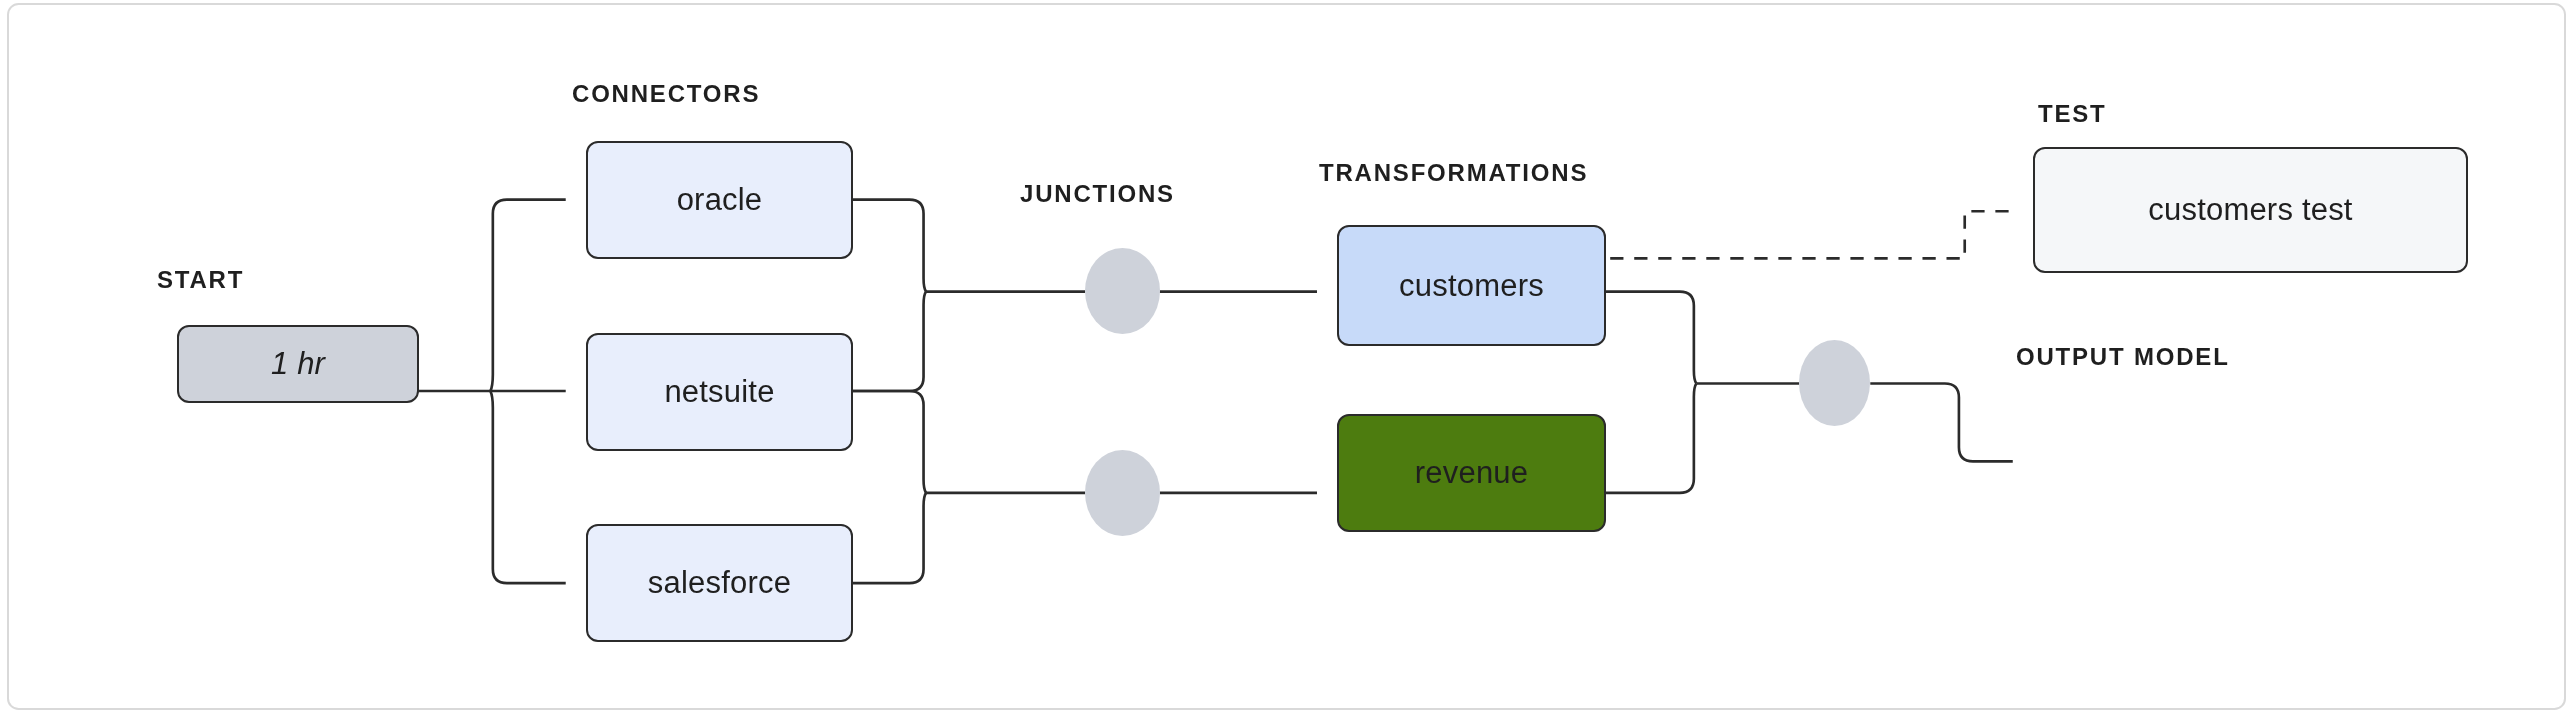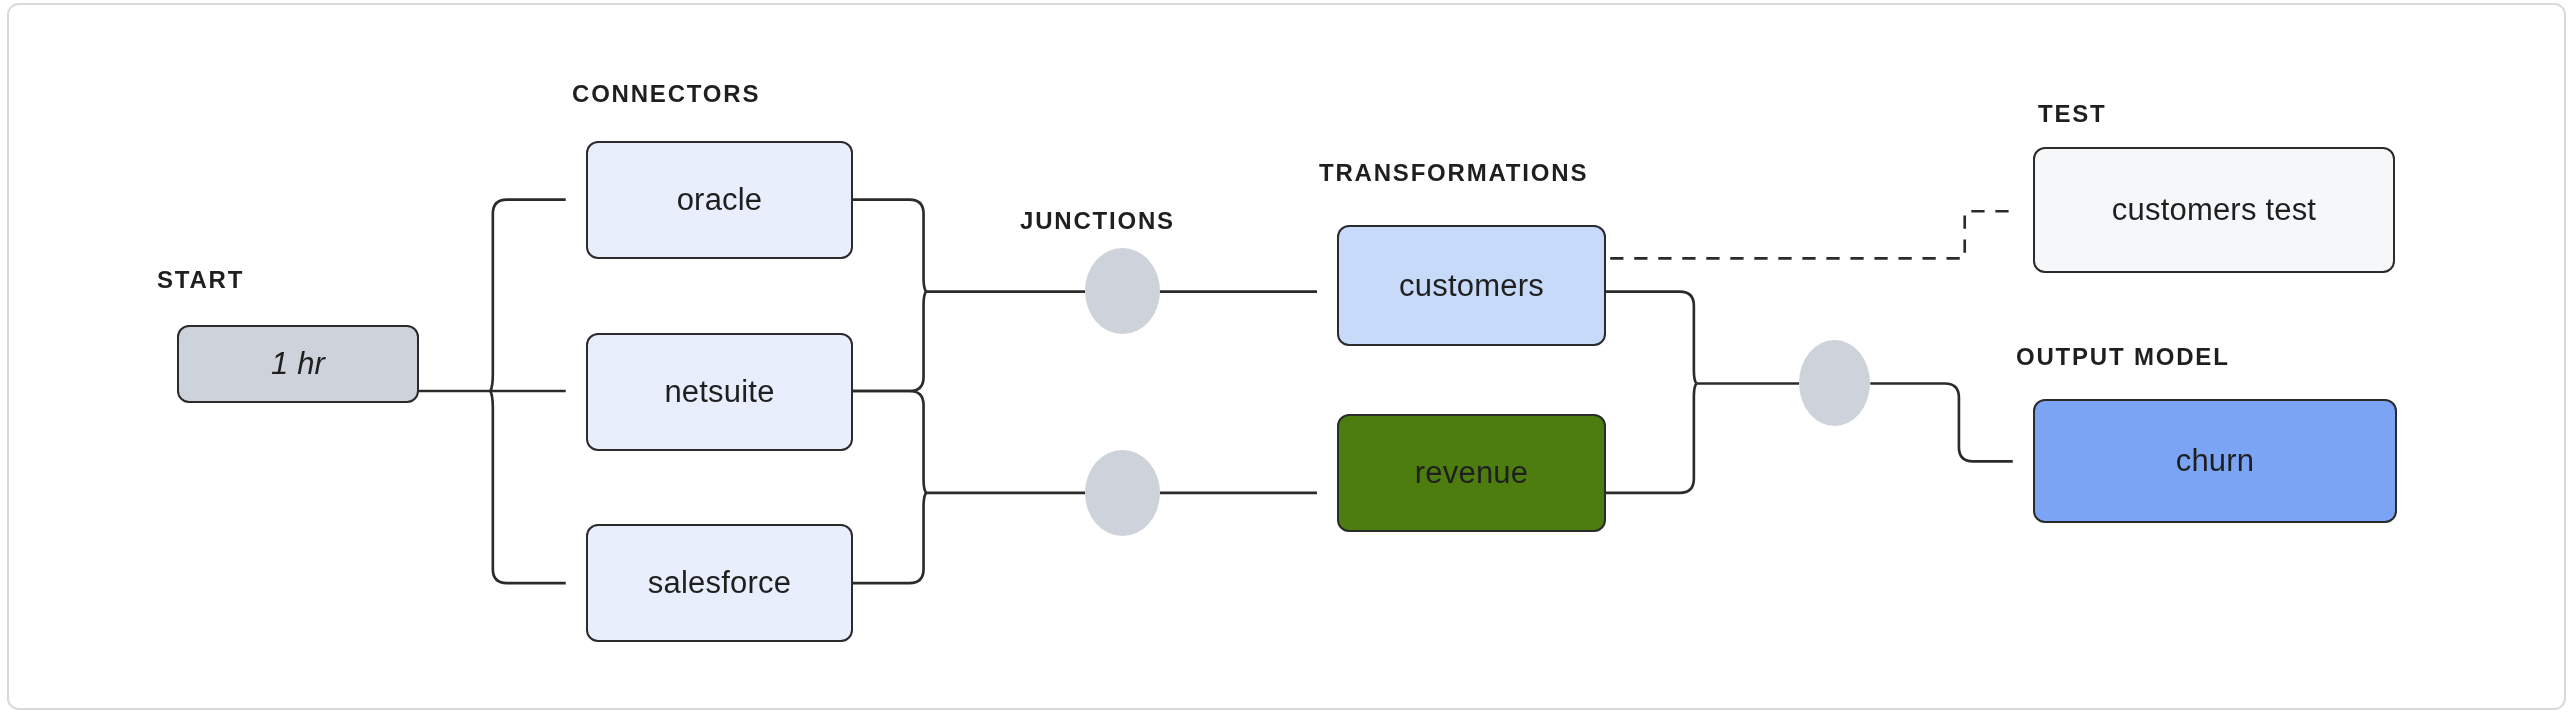--- a/index.html
+++ b/index.html
@@ -112,21 +112,21 @@
       <path d="M 2258 463 L 2348 463 Q 2365 463 2365 480 L 2365 540 Q 2365 557 2382 557 L 2430 557"></path>
 
       <path stroke-dasharray="16 13" d="M 1915 312 L 2372 312 L 2372 255 L 2430 255"></path>
     </g>
   </svg>
 
   <div class="section-label" style="left:157px; top:268px;">START</div>
 
   <div class="section-label" style="left:572px; top:82px;">CONNECTORS</div>
 
-  <div class="section-label" style="left:1020px; top:209px;">JUNCTIONS</div>
+  <div class="section-label" style="left:1020px; top:182px;">JUNCTIONS</div>
 
   <div class="section-label" style="left:1319px; top:161px;">TRANSFORMATIONS</div>
 
   <div class="section-label" style="left:2014px; top:102px;margin-left:24px;">TEST</div>
 
   <div class="section-label" style="left:2016px; top:345px;">OUTPUT MODEL</div>
 
   <div class="node" style="left:157px; top:325px; width:242px; height:78px; background:#ced2da;font-style:italic;">1 hr</div>
 
   <div class="node" style="left:566px; top:141px; width:267px; height:118px; background:#e8eefc;">oracle</div>
@@ -138,18 +138,17 @@
   <div class="junction" style="left:1085px; top:248px; width:75px; height:86px;"></div>
 
   <div class="junction" style="left:1085px; top:450px; width:75px; height:86px;"></div>
 
   <div class="node" style="left:1317px; top:225px; width:269px; height:121px; background:#c7daf9;">customers</div>
 
   <div class="node" style="left:1317px; top:414px; width:269px; height:118px; background:#4d7c0f;">revenue</div>
 
   <div class="junction" style="left:1799px; top:340px; width:71px; height:86px;"></div>
 
-  <div class="node" style="left:2013px; top:147px; width:362px; height:126px; background:#f5f7f9;">customers test</div>
+  <div class="node" style="left:2013px; top:147px; width:435px; height:126px; background:#f5f7f9;">customers test</div>
 
-  <div class="node" style="left:2013px; top:399px; width:364px; height:124px; background:#7ba4f4;">churn</div>
 
 </div>
 
 
 </body></html>

